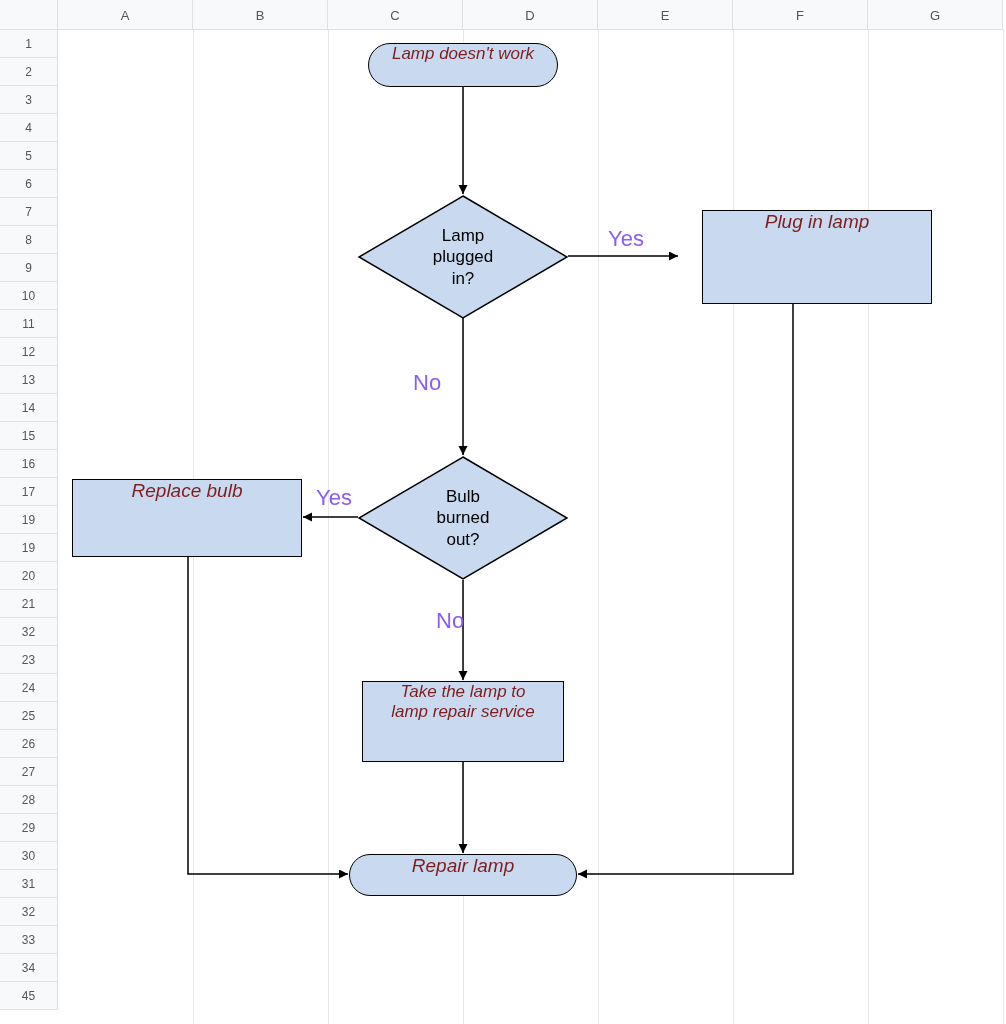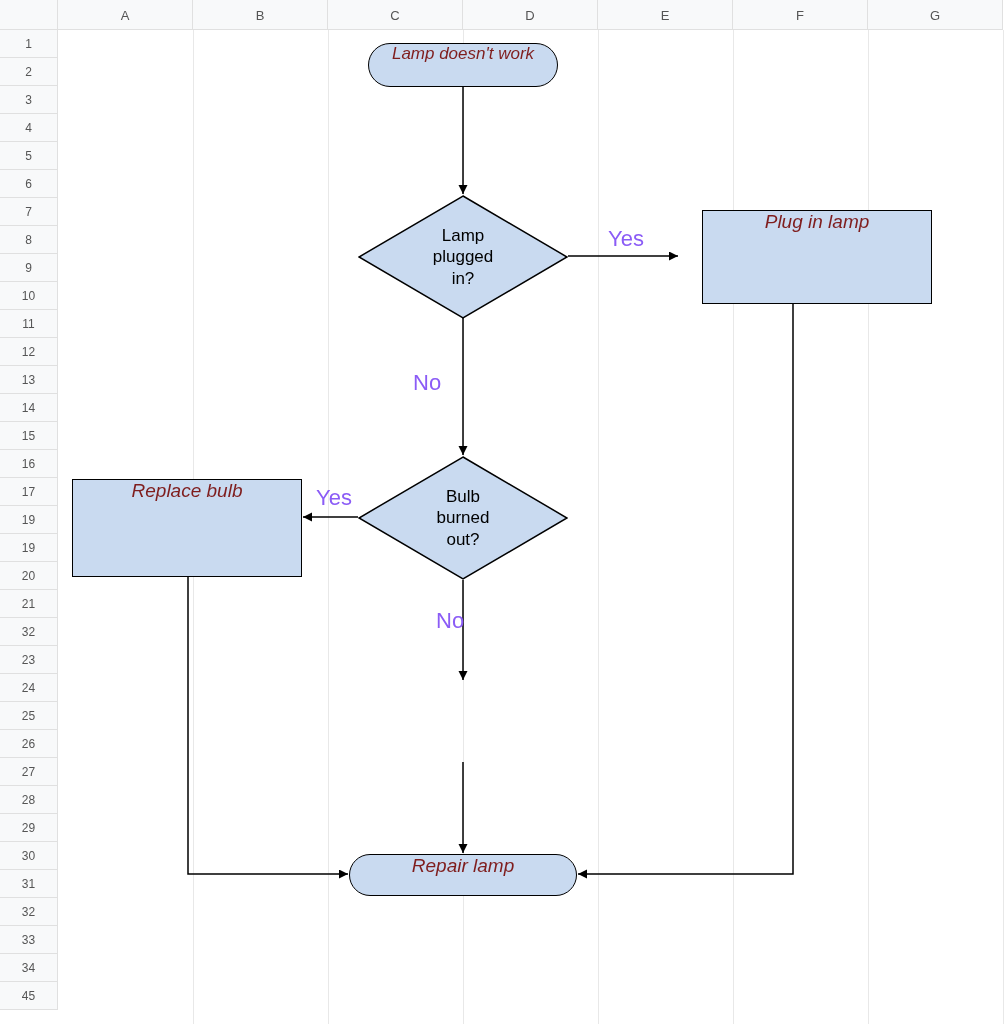--- a/index.html
+++ b/index.html
@@ -241,22 +241,26 @@
       <polygon points="105,1 209,62 105,123 1,62" fill="#c9daf0" stroke="#000" stroke-width="1.5"></polygon>
     </svg>
     <div class="diamond-text" style="white-space:pre-line;">Bulb
 burned
 out?</div>
   </div>
 
   <div class="label" style="left:258px; top:455px;">Yes</div>
   <div class="label" style="left:378px; top:578px;">No</div>
 
-  <div class="shape process" style="left:14px; top:449px; width:230px; height:98px; font-size:19px;">
+  <div class="shape process" style="left:14px; top:449px; width:230px; height:78px; font-size:19px;">
     <span>Replace bulb</span>
   </div>
 
+  <div class="shape process" style="left:304px; top:651px; width:202px; height:81px; white-space:pre-line;">
+    <span>Take the lamp to
+lamp repair service</span>
+  </div>
 
   <div class="shape terminator" style="left:291px; top:824px; width:228px; height:42px; font-size:19px;">
     <span>Repair lamp</span>
   </div>
 
 </div>
 
 </body></html>

